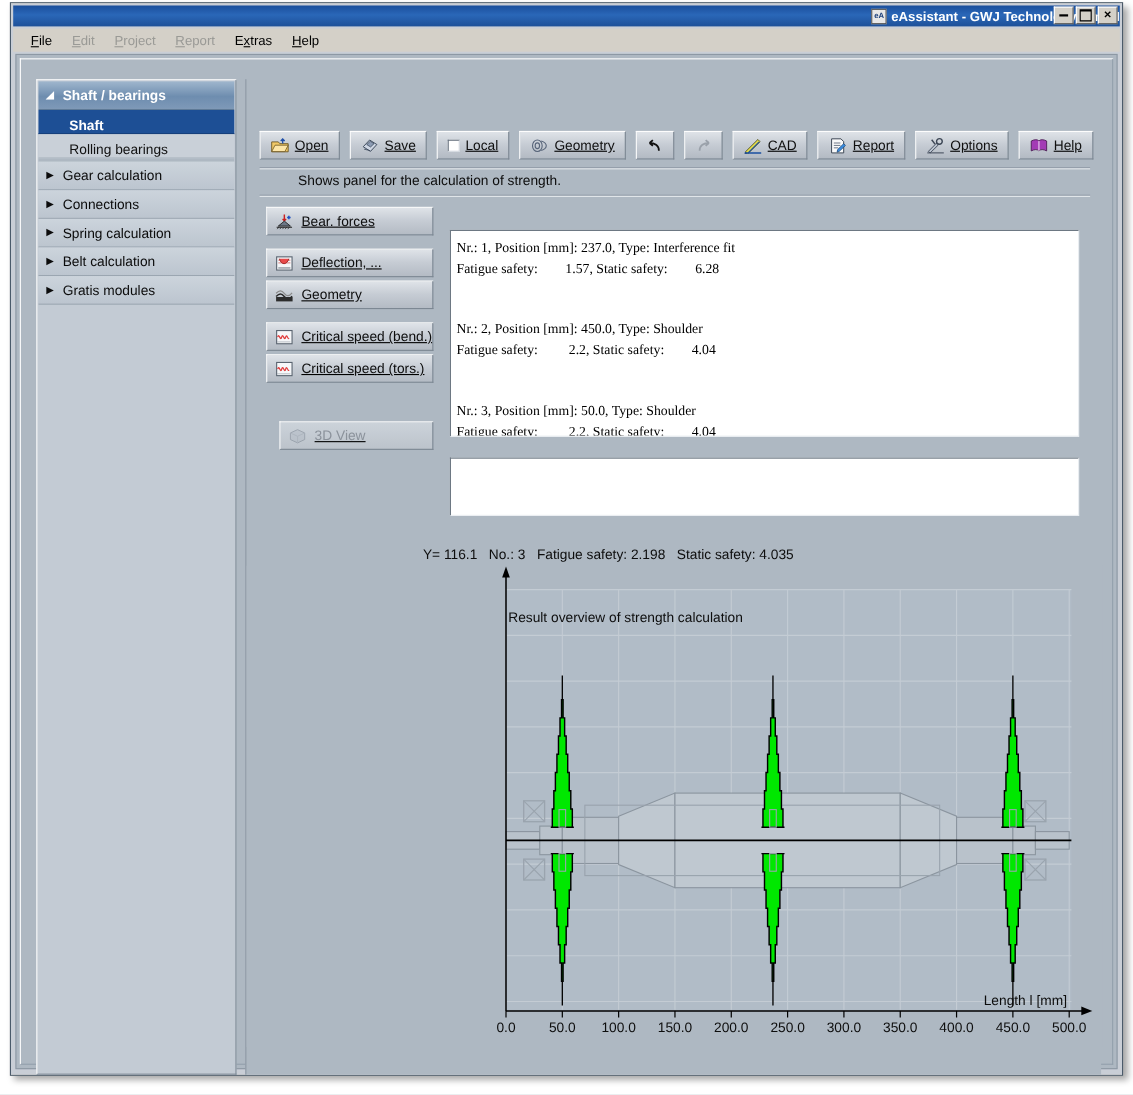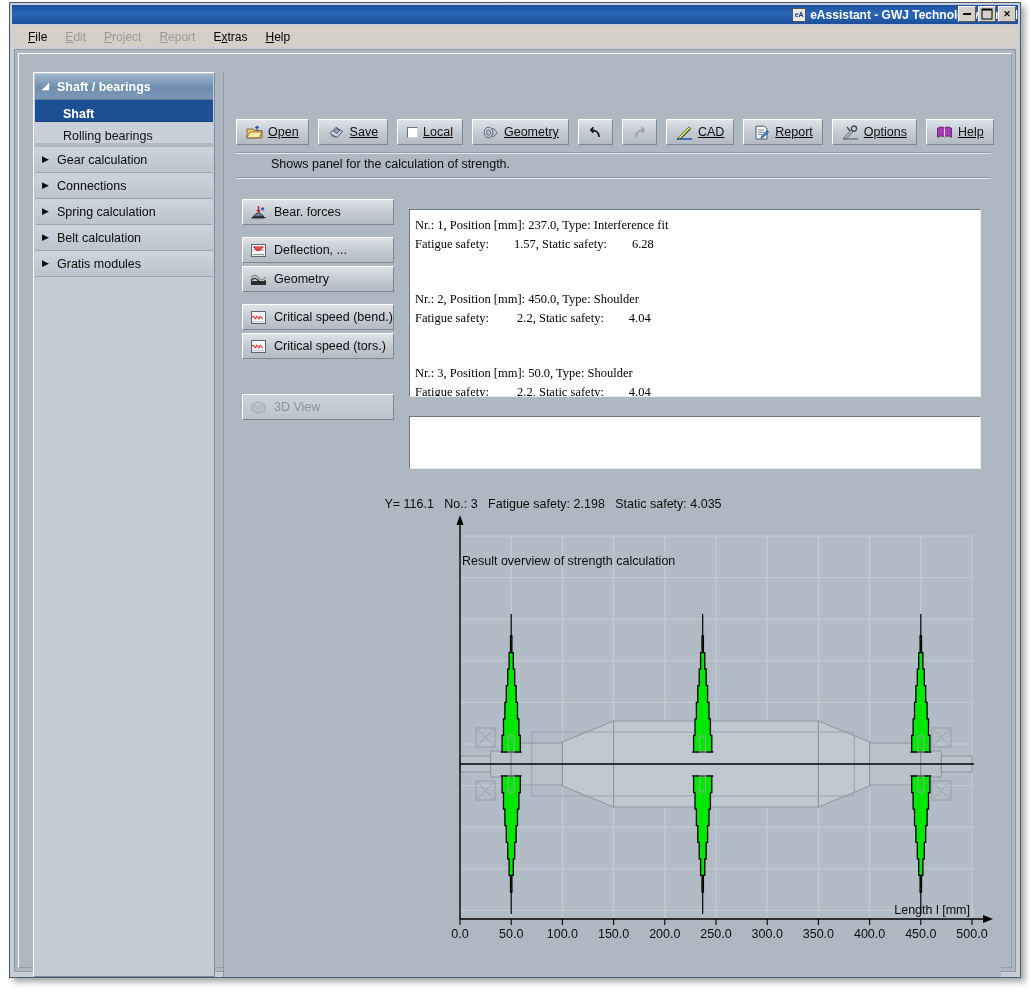--- a/index.html
+++ b/index.html
@@ -169,33 +169,34 @@
     position: absolute; left: 12px; top: 85px;
     font-size: 12.5px; color: #0d0d0d; white-space: nowrap; margin-left: 35px;
   }
   #hint-divider {
     position: absolute; left: 12px; top: 105px; width: 755px; height: 2px;
     border-top: 1px solid #8f9aa6; border-bottom: 1px solid #e6eaee;
   }
 
   
   #btn-col {
-    position: absolute; left: 18px; top: 127px; width: 152px;
+    position: absolute; left: 18px; top: 116px; width: 152px; text-decoration: underline;
   }
   .cbtn {
     height: 26px; margin-bottom: 3px;
     background: linear-gradient(to bottom, #dfe3e8 0%, #c6ccd4 48%, #b4bbc4 100%);
     border: 1px solid #fdfdfd;
     border-right-color: #7d8893; border-bottom-color: #7d8893;
     display: flex; align-items: center; gap: 7px; padding-left: 7px;
     font-size: 12.5px; color: #0d0d0d; cursor: pointer; white-space: nowrap;
   }
   .cbtn.disabled {
     color: #8b929b;
     background: linear-gradient(to bottom, #ccd3da 0%, #bcc3cb 100%);
+    margin-left: 12px;
   }
   .cbtn-gap { height: 9px; }
   .cbtn-gap-big { height: 32px; }
 
   .ico { width: 17px; height: 15px; flex: 0 0 17px; display:block; }
 
   
   #result-panel {
     position: absolute; left: 185px; top: 137px;
     width: 572px; height: 188px;

